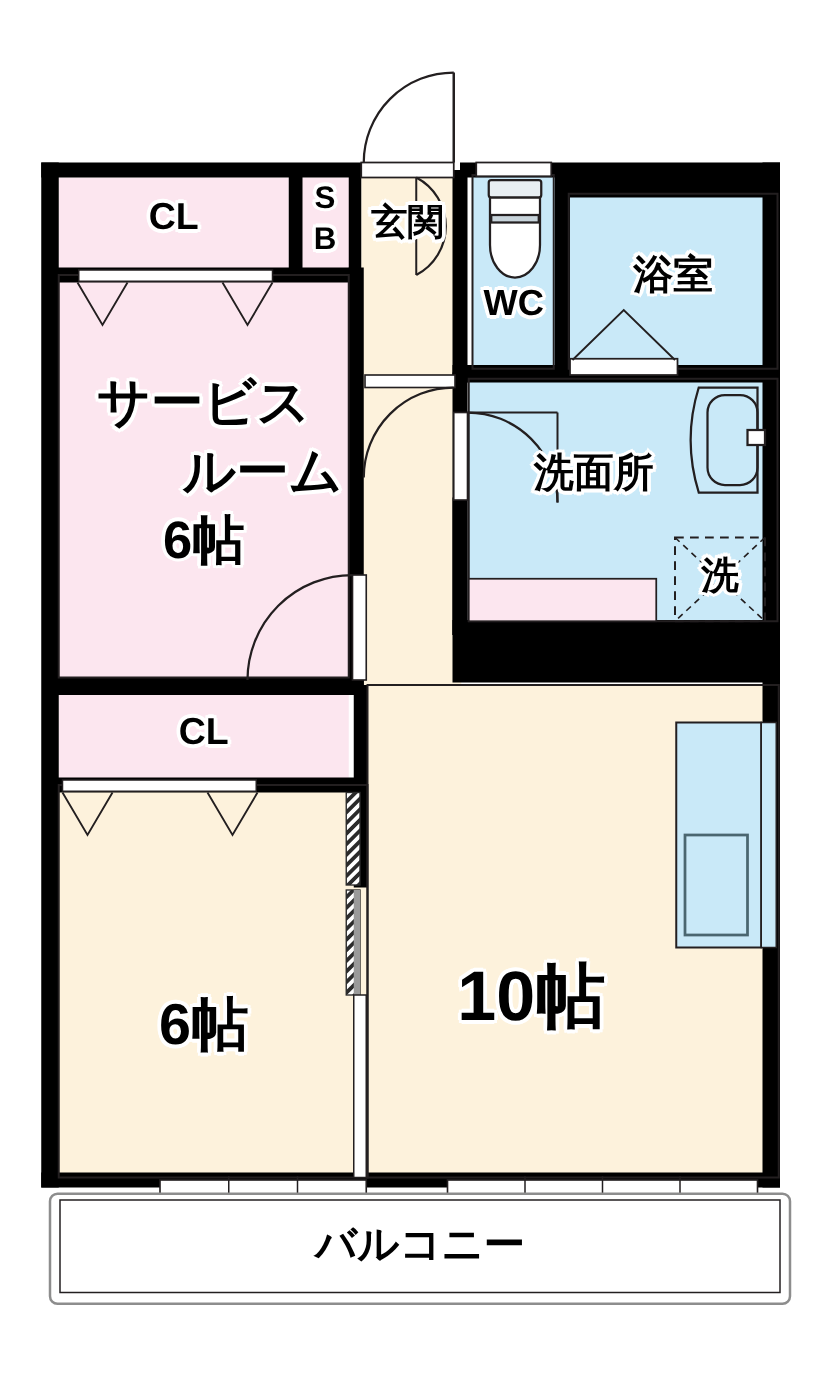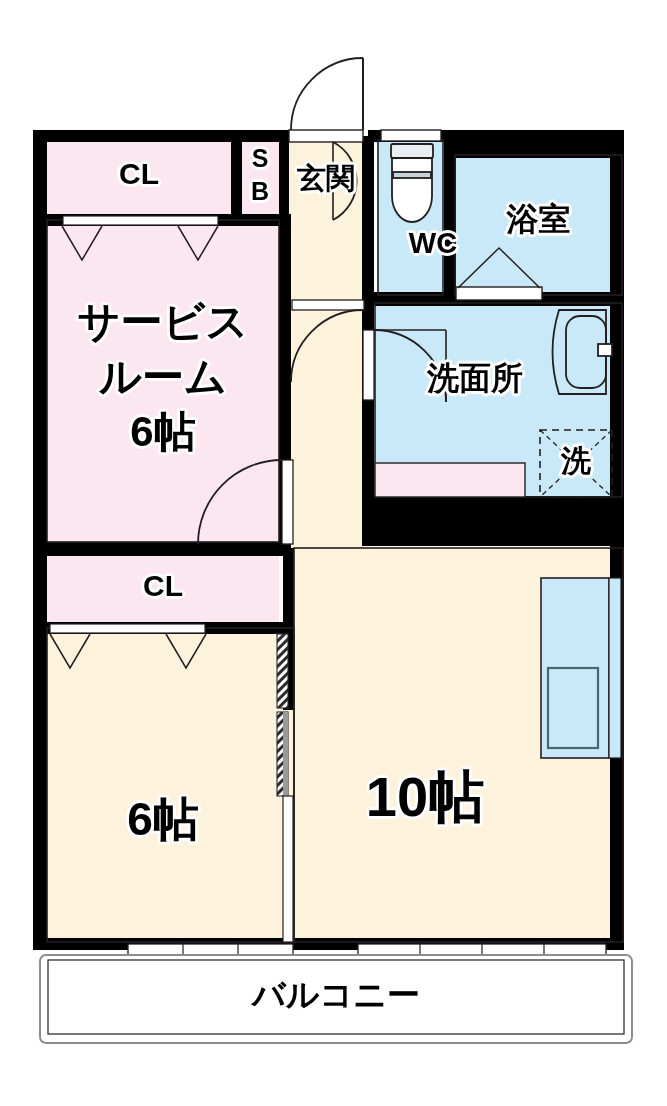--- a/index.html
+++ b/index.html
@@ -243,30 +243,30 @@
 
   </svg>
 
   <div class="lbl halo" style="left:47px; top:158px; width:184px; font-size:30px;">CL</div>
 
   <div class="lbl halo" style="left:240px; top:145px; width:40px; font-size:25px;">S</div>
   <div class="lbl halo" style="left:240px; top:178px; width:40px; font-size:25px;">B</div>
 
   <div class="lbl halo" style="left:289px; top:163px; width:74px; font-size:29px;">玄関</div>
 
-  <div class="lbl halo" style="left:388px; top:228px; width:66px; font-size:29px;padding-left:12px;">WC</div>
+  <div class="lbl halo" style="left:366px; top:228px; width:66px; font-size:29px;padding-left:12px;">WC</div>
 
   <div class="lbl halo" style="left:455px; top:203px; width:167px; font-size:32px;">浴室</div>
 
   <div class="lbl halo" style="left:375px; top:362px; width:200px; font-size:32px;">洗面所</div>
 
   <div class="lbl halo" style="left:540px; top:445px; width:72px; font-size:30px;">洗</div>
 
   <div class="lbl halo" style="left:47px; top:300px; width:232px; font-size:42px;">サービス</div>
-  <div class="lbl halo" style="left:47px; top:355px; width:232px; font-size:42px;">ルーム</div>
+  <div class="lbl halo" style="left:47px; top:355px; width:232px; font-size:42px;padding-left:47px;">ルーム</div>
   <div class="lbl halo" style="left:47px; top:410px; width:232px; font-size:42px;">6帖</div>
 
   <div class="lbl halo" style="left:47px; top:570px; width:232px; font-size:30px;">CL</div>
 
   <div class="lbl halo" style="left:47px; top:795px; width:232px; font-size:46px;">6帖</div>
 
   <div class="lbl halo" style="left:300px; top:768px; width:250px; font-size:56px;">10帖</div>
 
   <div class="lbl halo" style="left:40px; top:978px; width:592px; font-size:33px;">バルコニー</div>
 

